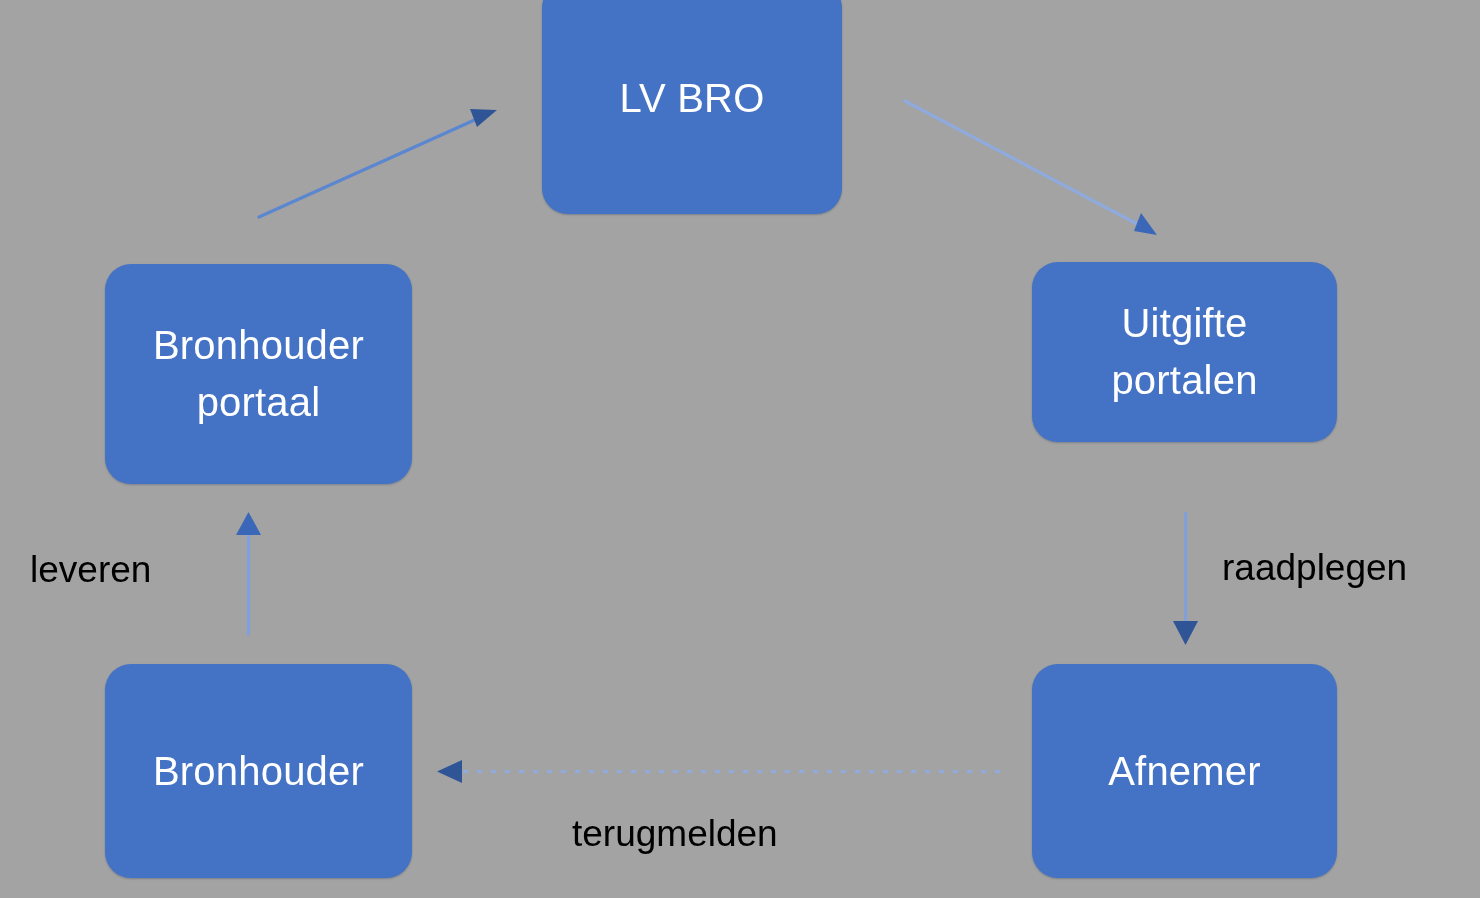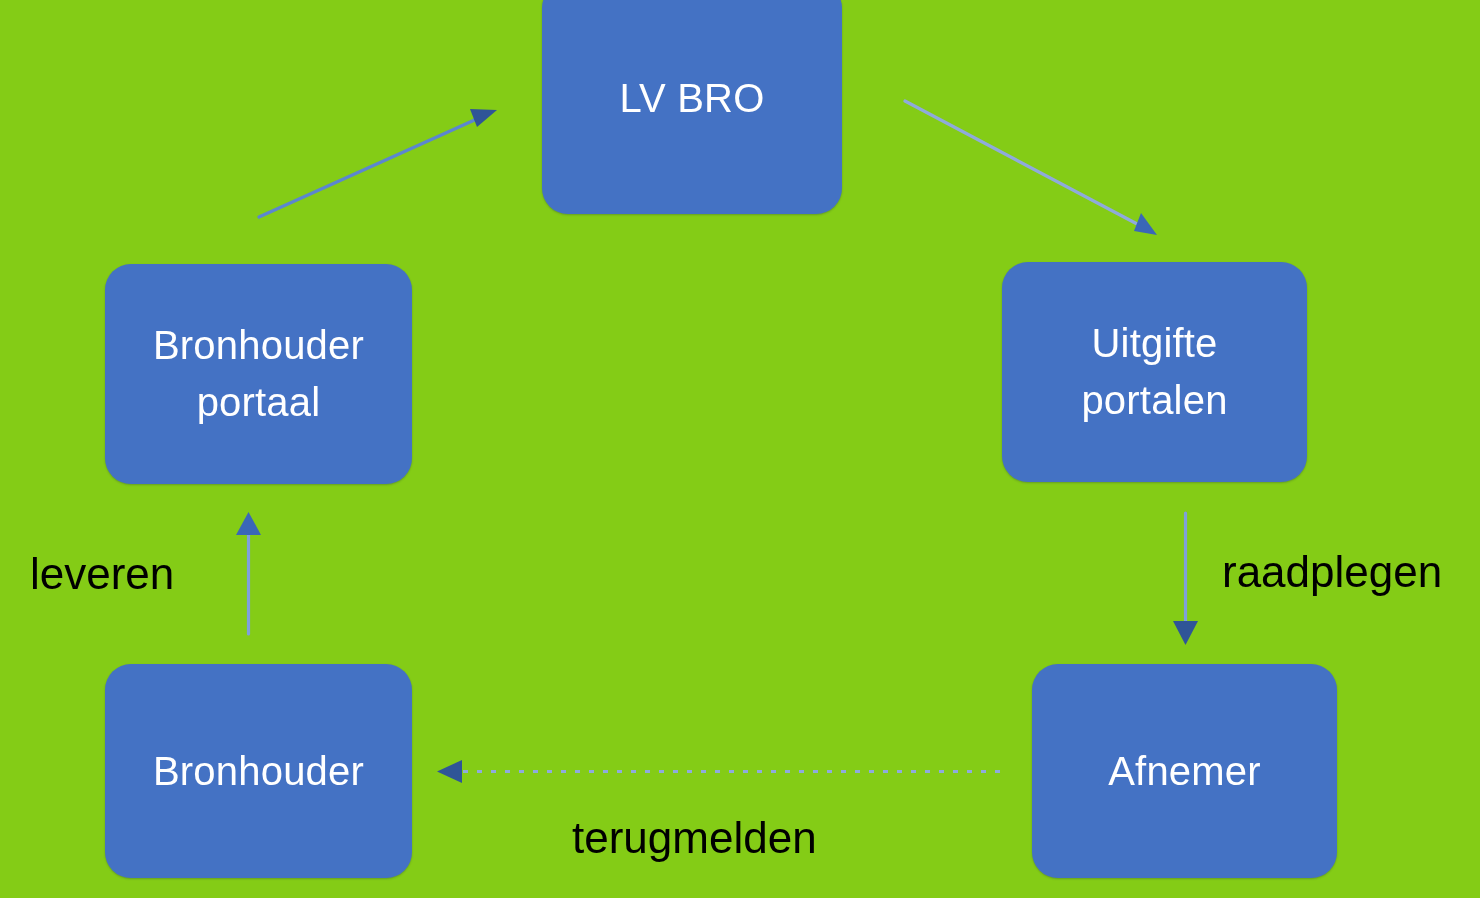--- a/index.html
+++ b/index.html
@@ -8,21 +8,21 @@
     padding: 0;
     background: #ffffff;
   }
   body {
     font-family: "Liberation Sans", sans-serif;
   }
   #canvas {
     position: relative;
     width: 1480px;
     height: 898px;
-    background: #84cc16;
+    background: #a3a3a3;
     overflow: hidden;
   }
   .svg-layer {
     position: absolute;
     left: 0;
     top: 0;
     width: 1480px;
     height: 898px;
     pointer-events: none;
   }
@@ -44,30 +44,30 @@
     box-shadow: 0 1px 2px rgba(20, 40, 80, 0.28);
   }
   .node .node-label {
     display: block;
     padding: 0 10px;
     white-space: pre-line;
   }
   
   #node-lv-bro      { left: 542px;  top: -18px; width: 300px; height: 232px; }
   #node-bronhouder-portaal { left: 105px;  top: 264px; width: 307px; height: 220px; }
-  #node-uitgifte-portalen  { left: 1002px; top: 262px; width: 305px; height: 220px; }
+  #node-uitgifte-portalen  { left: 1032px; top: 262px; width: 305px; height: 180px; }
   #node-bronhouder  { left: 105px;  top: 664px; width: 307px; height: 214px; }
   #node-afnemer     { left: 1032px; top: 664px; width: 305px; height: 214px; }
 
   .edge-label {
     position: absolute;
     color: #000000;
     font-family: "Liberation Sans", sans-serif;
     font-weight: 400;
-    font-size: 44px;
+    font-size: 37px;
     line-height: 1.2;
     white-space: nowrap;
   }
   #label-leveren     { left: 30px;   top: 548px; }
   #label-raadplegen  { left: 1222px; top: 546px; }
   #label-terugmelden { left: 572px;  top: 812px; }
 </style>
 </head>
 <body>
 

